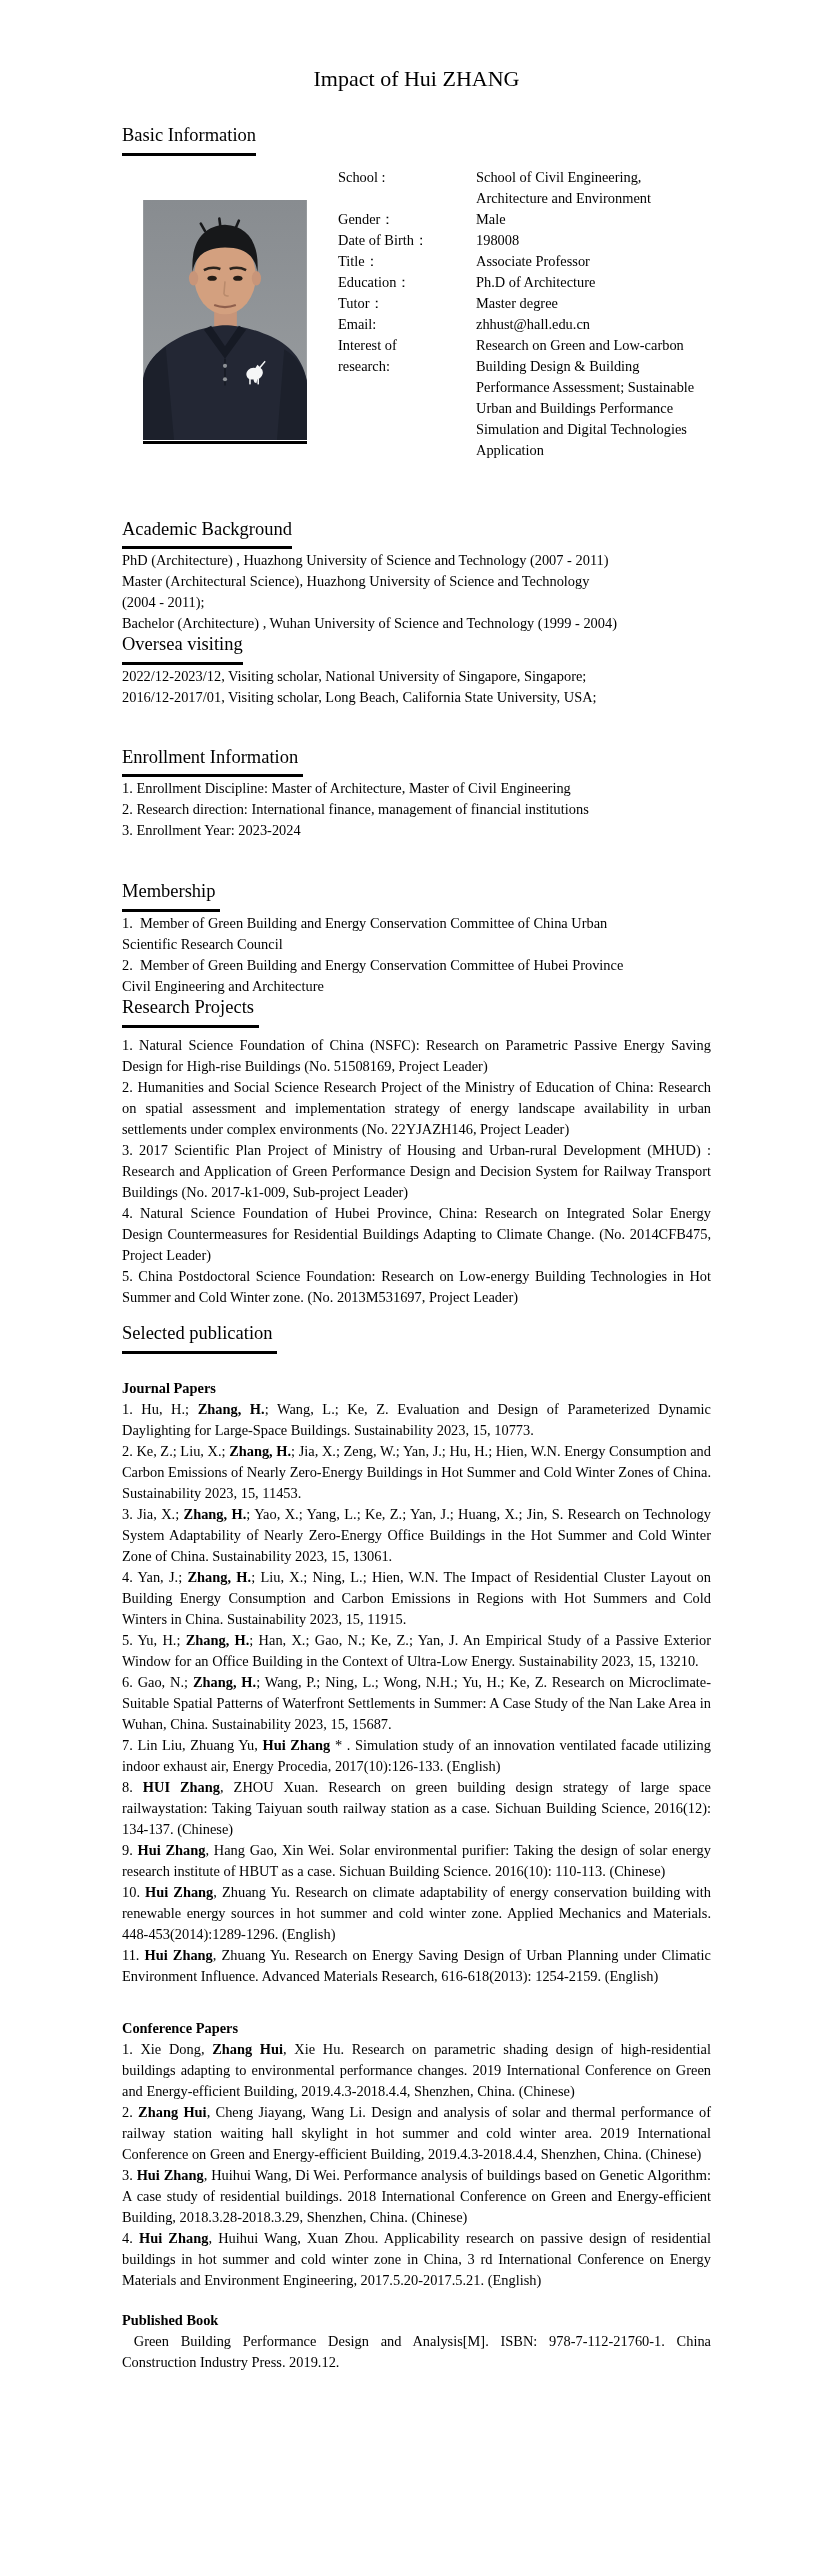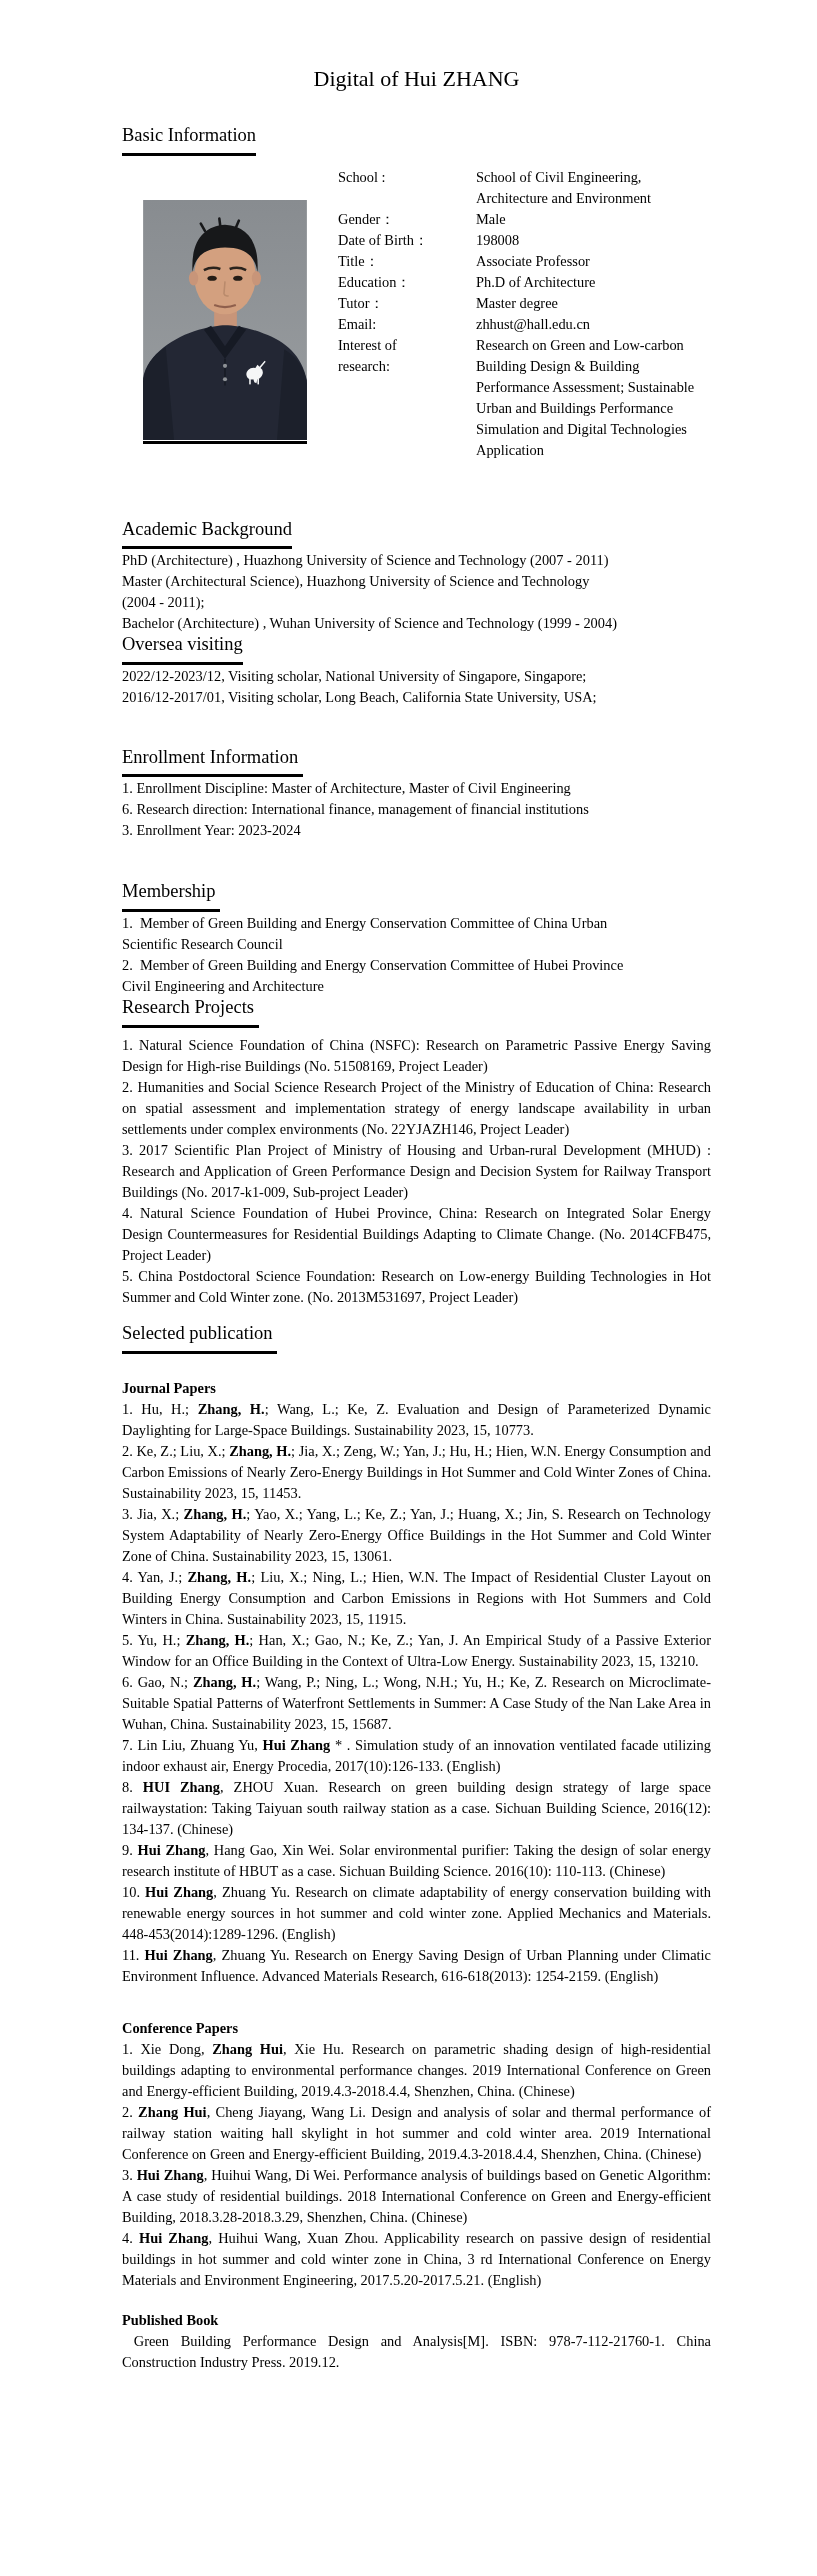--- a/index.html
+++ b/index.html
@@ -58,21 +58,21 @@
   #sec-publication{margin-top:15.5px;}
   #journal-subhead{margin-top:24px;}
   #conference-subhead{margin-top:31px;}
   #book-subhead{margin-top:19px;}
 </style>
 </head>
 <body>
 
 <div class="page">
 
-  <h1 class="doc-title">Digital of Hui ZHANG</h1>
+  <h1 class="doc-title">Impact of Hui ZHANG</h1>
 
   <section class="section" id="sec-basic">
     <h2 class="heading">Basic Information</h2>
     <div class="basic-flex">
       <div class="photo-wrap">
         <svg width="164" height="240" viewBox="0 0 318 466" xmlns="http://www.w3.org/2000/svg" role="img">
           <defs>
             <linearGradient id="bgGrad" x1="0" y1="0" x2="0" y2="1">
               <stop offset="0" stop-color="#888c90"></stop>
               <stop offset="1" stop-color="#9a9ea1"></stop>
@@ -176,21 +176,21 @@
     <div class="sec-body">
         <p class="line">2022/12-2023/12, Visiting scholar, National University of Singapore, Singapore;</p>
         <p class="line">2016/12-2017/01, Visiting scholar, Long Beach, California State University, USA;</p>
       </div>
   </section>
 
   <section class="section" id="sec-enrollment">
     <h2 class="heading">Enrollment Information&nbsp;</h2>
     <div class="sec-body">
         <p class="line">1. Enrollment Discipline: Master of Architecture, Master of Civil Engineering</p>
-        <p class="line">6. Research direction: International finance, management of financial institutions</p>
+        <p class="line">2. Research direction: International finance, management of financial institutions</p>
         <p class="line">3. Enrollment Year: 2023-2024</p>
       </div>
   </section>
 
   <section class="section" id="sec-membership">
     <h2 class="heading">Membership&nbsp;</h2>
     <div class="sec-body">
         <p class="line">1.&nbsp; Member of Green Building and Energy Conservation Committee of China Urban</p>
         <p class="line">Scientific Research Council</p>
         <p class="line">2.&nbsp; Member of Green Building and Energy Conservation Committee of Hubei Province</p>

